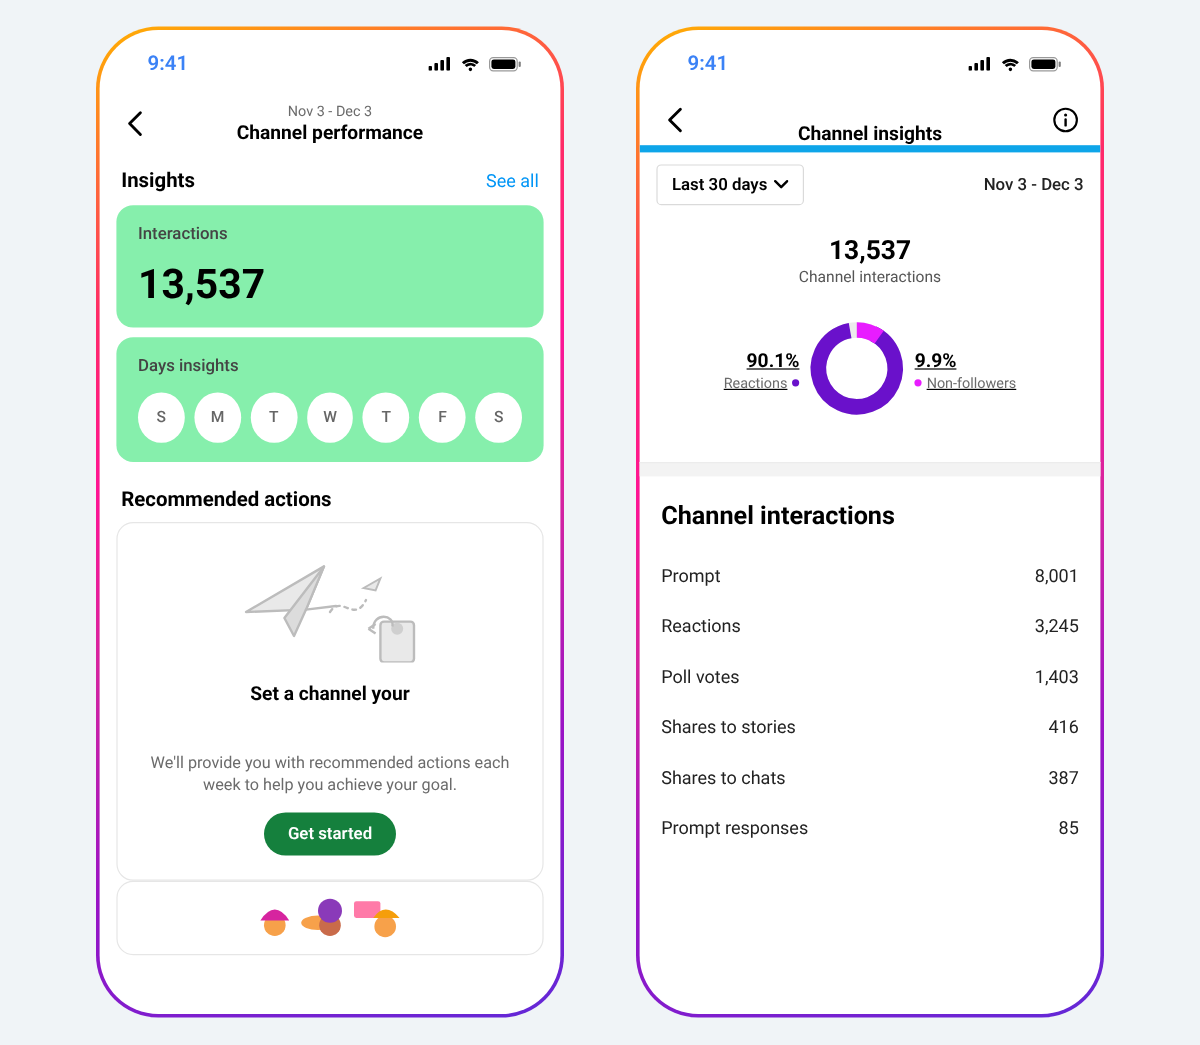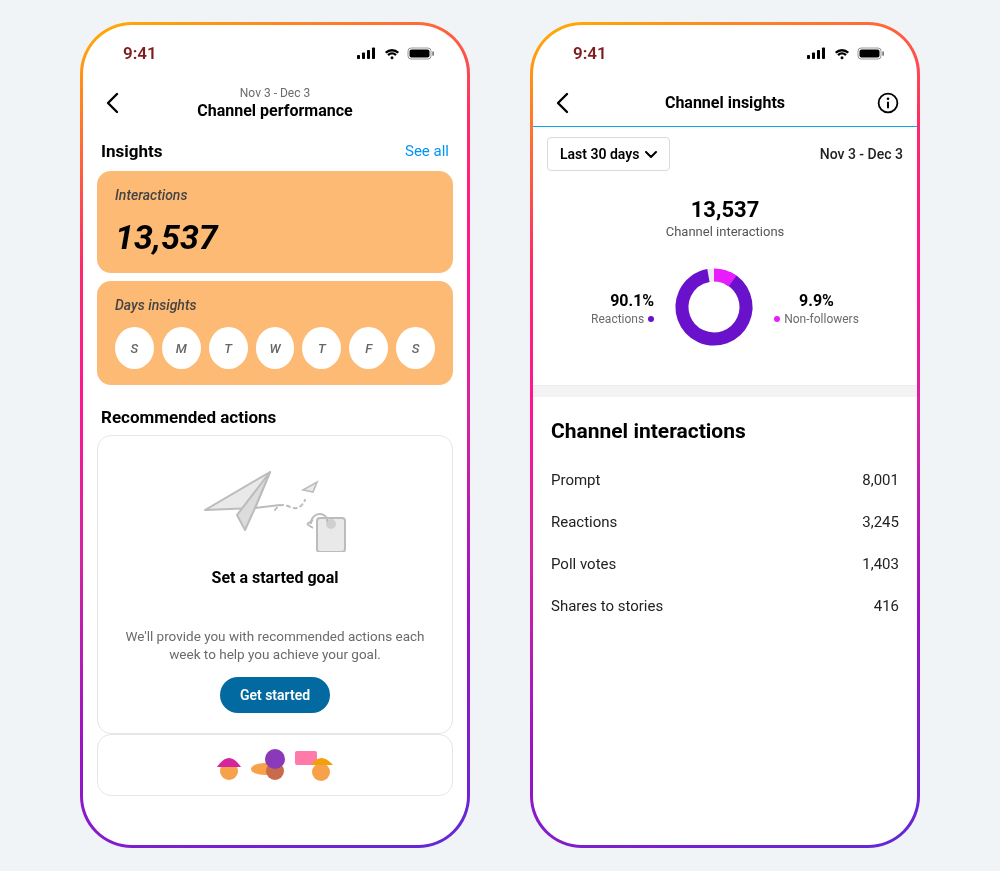--- a/index.html
+++ b/index.html
@@ -37,21 +37,21 @@
     flex-direction: column;
   }
   .status-bar {
     height: 54px;
     display: flex;
     align-items: center;
     justify-content: space-between;
     padding: 2px 32px 0 40px;
     font-weight: 600;
     font-size: 17px;
-    color: #7f1d1d;
+    color: #3b82f6;
   }
   .status-icons { display: flex; align-items: center; gap: 6px; }
   .signal-icon,.wifi-icon,.battery-icon { display:inline-flex; align-items:center; }
 
   .nav-header {
     height: 48px;
     position: relative;
     display: flex;
     align-items: center;
     justify-content: center;
@@ -73,25 +73,24 @@
   .header-sub { font-size:12px; color:#6b6b6b; }
   .header-title { font-size:16px; font-weight:700; color:#000; }
 
   .scroll-area { flex:1; overflow:hidden; padding: 0 14px 56px; }
 
   .section-row { display:flex; justify-content:space-between; align-items:center; margin:14px 4px 10px; }
   .section-title { font-size:17px; font-weight:700; color:#000; }
   .see-all { color:#0095f6; font-size:15px; font-weight:400; cursor:pointer; }
 
   .card {
-    background:#fdba74;
+    background:#86efac;
     border-radius:14px;
     padding:16px 18px;
     margin-bottom:8px;
-    font-style:italic;
   }
   .card-label { font-size:14px; color:#444; font-weight:500; margin-bottom:14px; }
   .big-number { font-size:34px; font-weight:700; color:#000; }
 
   .day-row { display:flex; justify-content:space-between; gap:8px; margin-top:10px; }
   .day-chip {
     width:42px;height:42px;border-radius:50%;
     background:#fff;
     display:flex;align-items:center;justify-content:center;
     font-size:13px; color:#666; font-weight:500;
@@ -104,21 +103,21 @@
     margin-top:8px;
     text-align:center;
   }
   .rec-illustration {
     height:100px; display:flex;align-items:center;justify-content:center;margin-bottom:12px;
   }
   .rec-title { font-size:16px; font-weight:700; color:#000; margin-bottom:6px; }
   .rec-desc { font-size:13.5px; color:#6b6b6b; line-height:1.35; margin-bottom:14px;margin-top:40px; }
   .pill-btn {
     display:inline-block;
-    background:#0369a1; color:#fff;
+    background:#15803d; color:#fff;
     font-size:14px; font-weight:600;
     padding:10px 20px;
     border-radius:22px;
     cursor:pointer;
   }
 
   .section-heading-plain { font-size:17px; font-weight:700; color:#000; margin:22px 4px 8px; }
 
   .practices-card { border:1px solid #e6e6e6; border-radius:14px; padding:12px; text-align:center;}
   .practices-illustration{ height:36px; display:flex;align-items:center;justify-content:center;}
@@ -132,32 +131,33 @@
     font-size:14px; font-weight:600;
     display:flex;align-items:center;gap:6px;cursor:pointer;
   }
   .date-range-text { font-size:14px; color:#222; font-weight:500; }
 
   .center-stat { text-align:center; margin-top:26px; }
   .center-stat .num { font-size:22px; font-weight:700; }
   .center-stat .lbl { font-size:13px; color:#555; margin-top:2px;}
 
   .donut-wrap {
-    display:flex; align-items:center; justify-content:center; gap:16px;
+    display:flex; align-items:center; justify-content:center; gap:4px;
     margin:24px 0 30px;
     position:relative;
+    text-decoration:underline;
   }
   .donut-legend { font-size:12px; line-height:1.3; }
   .donut-legend .pct { font-size:16px; font-weight:700; color:#000; }
   .donut-legend .cap { color:#6b6b6b; display:flex;align-items:center;gap:4px;}
   .legend-dot { width:6px;height:6px;border-radius:50%; display:inline-block;}
   .dot-purple{ background:#6a11cb;}
   .dot-magenta{ background:#e81cff;}
   .donut-left{ text-align:right; }
-  .donut-right{ text-align:center; }
+  .donut-right{ text-align:left; }
 
   .thick-divider { height:12px; background:#f3f3f3; margin:0 -14px 16px; border-top:1px solid #ececec;}
 
   .inter-title { font-size:21px; font-weight:700; color:#000; margin:6px 4px 16px; }
   .stat-row {
     display:flex; justify-content:space-between;
     font-size:15px; color:#222;
     padding:12px 4px;
     font-weight:400;
   }
@@ -246,21 +246,21 @@
                 <path d="M118 30 L132 22 L128 32 Z"></path>
               </g>
               <g transform="translate(132,44)">
                 <rect x="0" y="14" width="28" height="34" rx="3" fill="#e9e9e9" stroke="#bcbcbc" stroke-width="2"></rect>
                 <circle cx="14" cy="20" r="5" fill="#cfcfcf"></circle>
                 <path d="M-6 20 C-6 6, 12 8, 10 18" stroke="#bcbcbc" stroke-width="2" fill="none"></path>
                 <path d="M-10 20 L-4 16 M-10 20 L-4 24" stroke="#bcbcbc" stroke-width="2" fill="none"></path>
               </g>
             </svg>
           </div>
-          <div class="rec-title">Set a started goal</div>
+          <div class="rec-title">Set a channel your</div>
           <div class="rec-desc">We'll provide you with recommended actions each week to help you achieve your goal.</div>
           <div class="pill-btn">Get started</div>
         </div>
 
         <div class="practices-card">
           <div class="practices-illustration">
             <svg width="160" height="40" viewBox="0 0 160 40">
               <g>
                 <circle cx="34" cy="26" r="9" fill="#f7a14a"></circle>
                 <path d="M22 22 Q34 4 46 22 Z" fill="#d6249f"></path>
@@ -299,21 +299,21 @@
           <span class="battery-icon">
             <svg width="28" height="13" viewBox="0 0 28 13">
                 <rect x="1" y="1" width="23" height="11" rx="3" fill="none" stroke="#000" stroke-opacity="0.4"></rect>
                 <rect x="2.5" y="2.5" width="20" height="8" rx="2" fill="#000"></rect>
                 <rect x="25.2" y="4.2" width="1.8" height="4.6" rx="0.9" fill="#000" fill-opacity="0.5"></rect>
               </svg>
           </span>
         </span>
       </div>
 
-      <div class="nav-header" style="border-bottom:1px solid #0ea5e9;">
+      <div class="nav-header" style="border-bottom:6px solid #0ea5e9;align-items:flex-end;">
         <div class="back-btn">
           <svg width="14" height="22" viewBox="0 0 14 22">
               <path d="M12 2L3 11l9 9" stroke="#000" stroke-width="2.4" fill="none" stroke-linecap="round" stroke-linejoin="round"></path>
             </svg>
         </div>
         <div class="header-title-stack">
           <div class="header-title">Channel insights</div>
         </div>
         <div class="info-btn">
           <svg width="22" height="22" viewBox="0 0 22 22">
@@ -379,19 +379,27 @@
               <span class="val">3,245</span>
             </div>
             <div class="stat-row">
               <span>Poll votes</span>
               <span class="val">1,403</span>
             </div>
             <div class="stat-row">
               <span>Shares to stories</span>
               <span class="val">416</span>
             </div>
+            <div class="stat-row">
+              <span>Shares to chats</span>
+              <span class="val">387</span>
+            </div>
+            <div class="stat-row">
+              <span>Prompt responses</span>
+              <span class="val">85</span>
+            </div>
           </div>
       </div>
 
     </div>
   </div>
 
 </div>
 
 </body></html>

